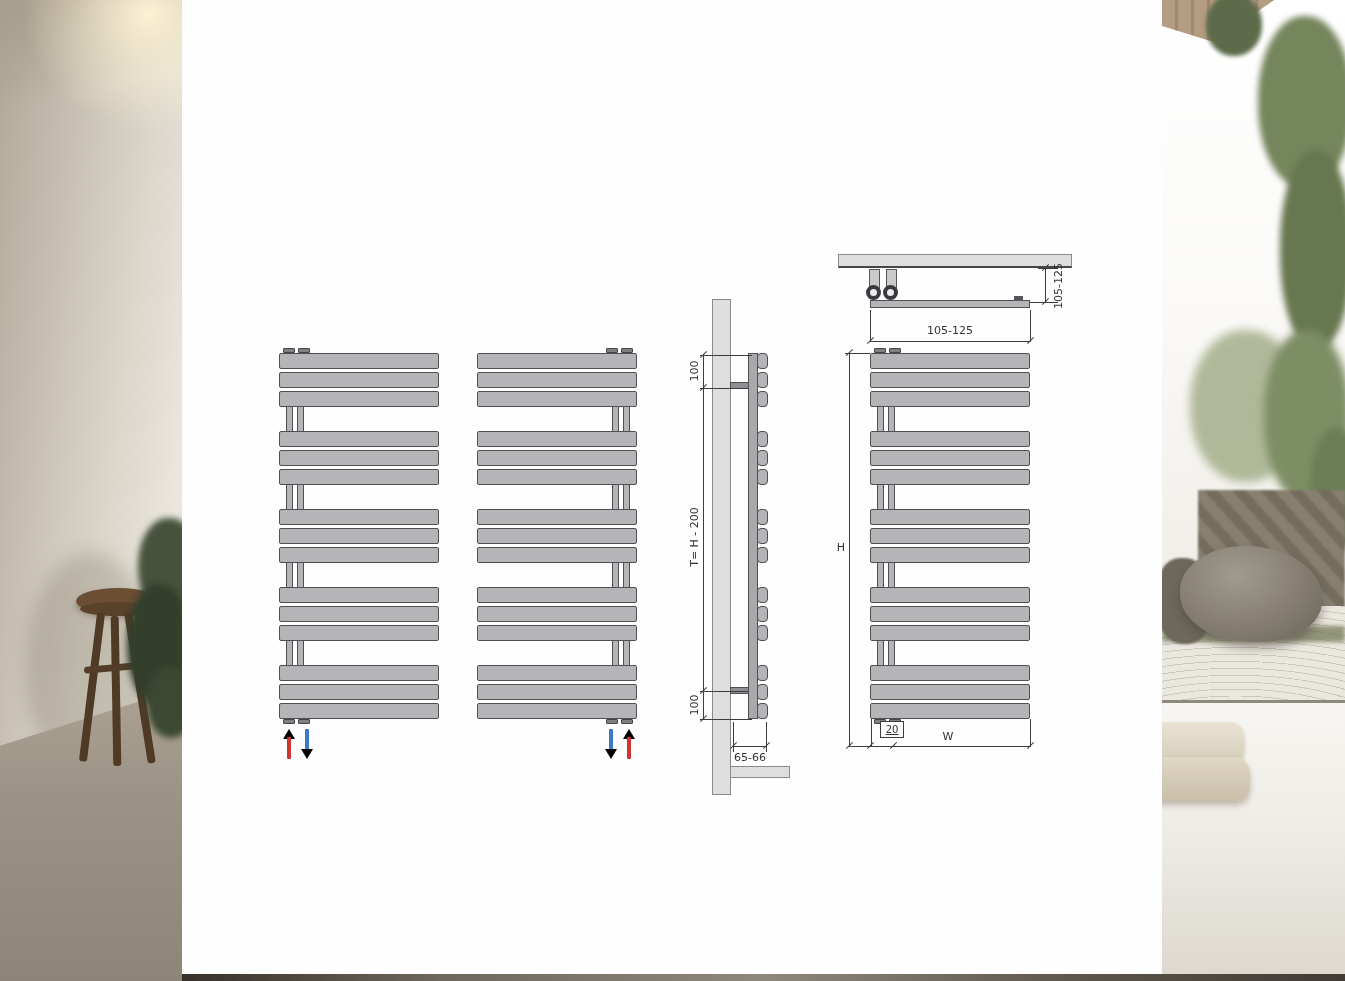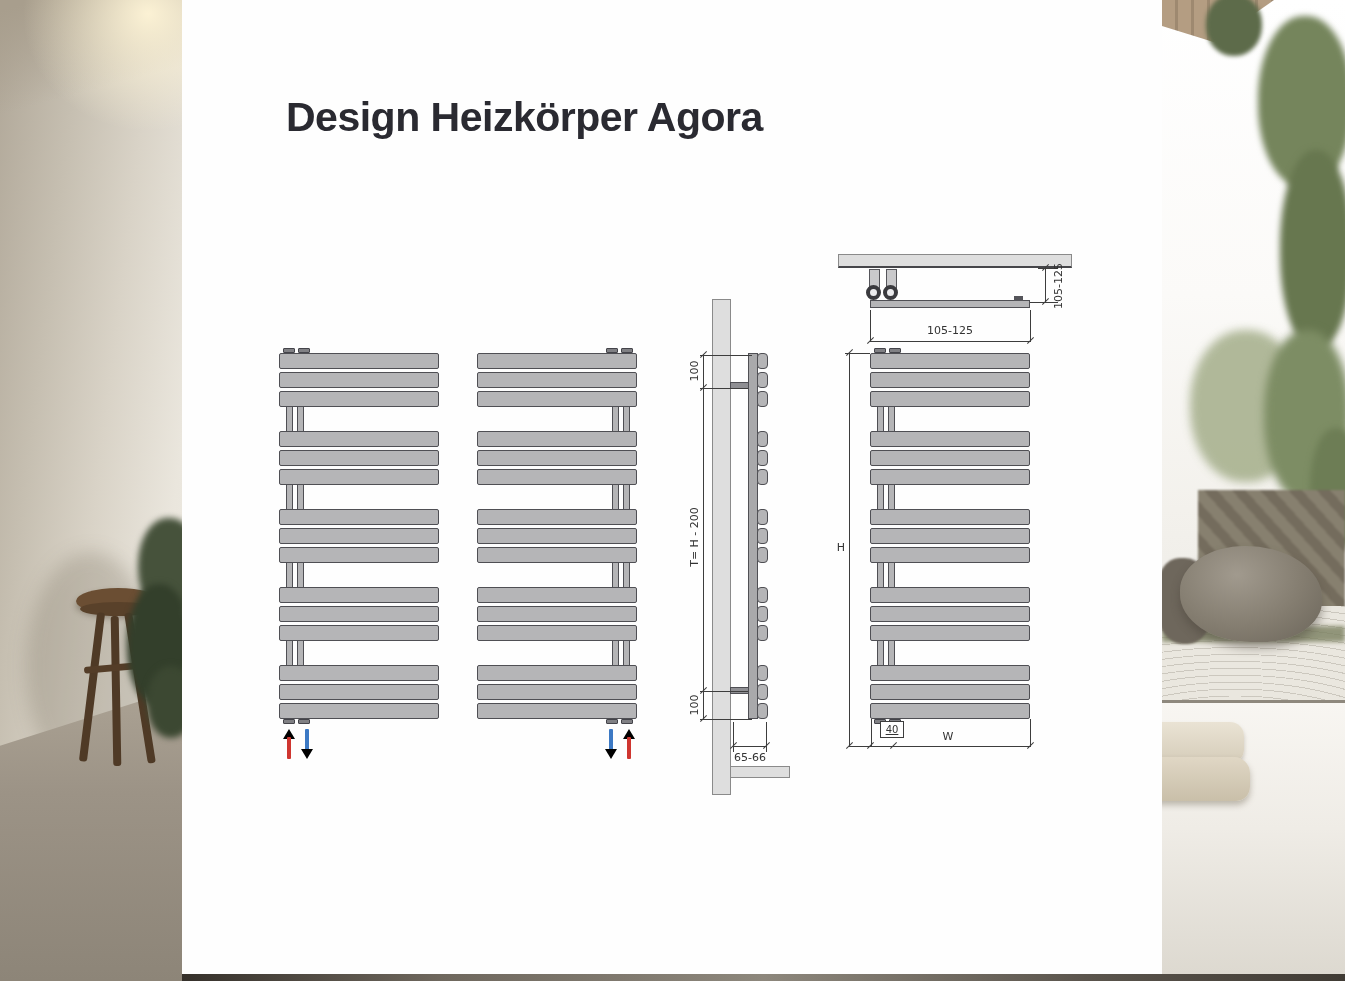--- a/index.html
+++ b/index.html
@@ -139,21 +139,20 @@
   <div class="bgr-towel1"></div>
   <div class="bgr-towel2"></div>
 </div>
 
 <div class="bottom-band"></div>
 
 <div class="panel"></div>
 
 <div class="art">
 
-  <div class="page-title">Design Heizkörper Agora</div>
 
   <div class="radiator" style="left:279px;top:353px;">
       <div class="slat" style="top: 0px;"></div>
       <div class="slat" style="top: 19px;"></div>
       <div class="slat" style="top: 38px;"></div>
       <div class="tube" style="left: 7px; top: 53px; height: 26px;"></div>
       <div class="tube" style="left: 18px; top: 53px; height: 26px;"></div>
       <div class="slat" style="top: 78px;"></div>
       <div class="slat" style="top: 97px;"></div>
       <div class="slat" style="top: 116px;"></div>
@@ -328,21 +327,21 @@
       </div>
 
     <div class="dline" style="left:849px;top:353px;width:1px;height:393px;"></div>
     <div class="dline" style="left:845px;top:353px;width:25px;height:1px;"></div>
     <div class="tick" style="left:845px;top:352px;"></div>
     <div class="tick" style="left:845px;top:745px;"></div>
     <div class="dtext" style="left:841px;top:547px;">H</div>
 
     <div class="dline" style="left:871px;top:719px;width:1px;height:28px;"></div>
     <div class="dimbox" style="left:880px;top:721px;width:22px;height:15px;">
-      <span class="underline">40</span>
+      <span class="underline">20</span>
     </div>
 
     <div class="dline" style="left:849px;top:746px;width:182px;height:1px;"></div>
     <div class="dline" style="left:1030px;top:719px;width:1px;height:28px;"></div>
     <div class="tick" style="left:866px;top:745px;"></div>
     <div class="tick" style="left:889px;top:745px;"></div>
     <div class="tick" style="left:1026px;top:745px;"></div>
     <div class="dtext" style="left:948px;top:736px;">W</div>
   </div>
 

